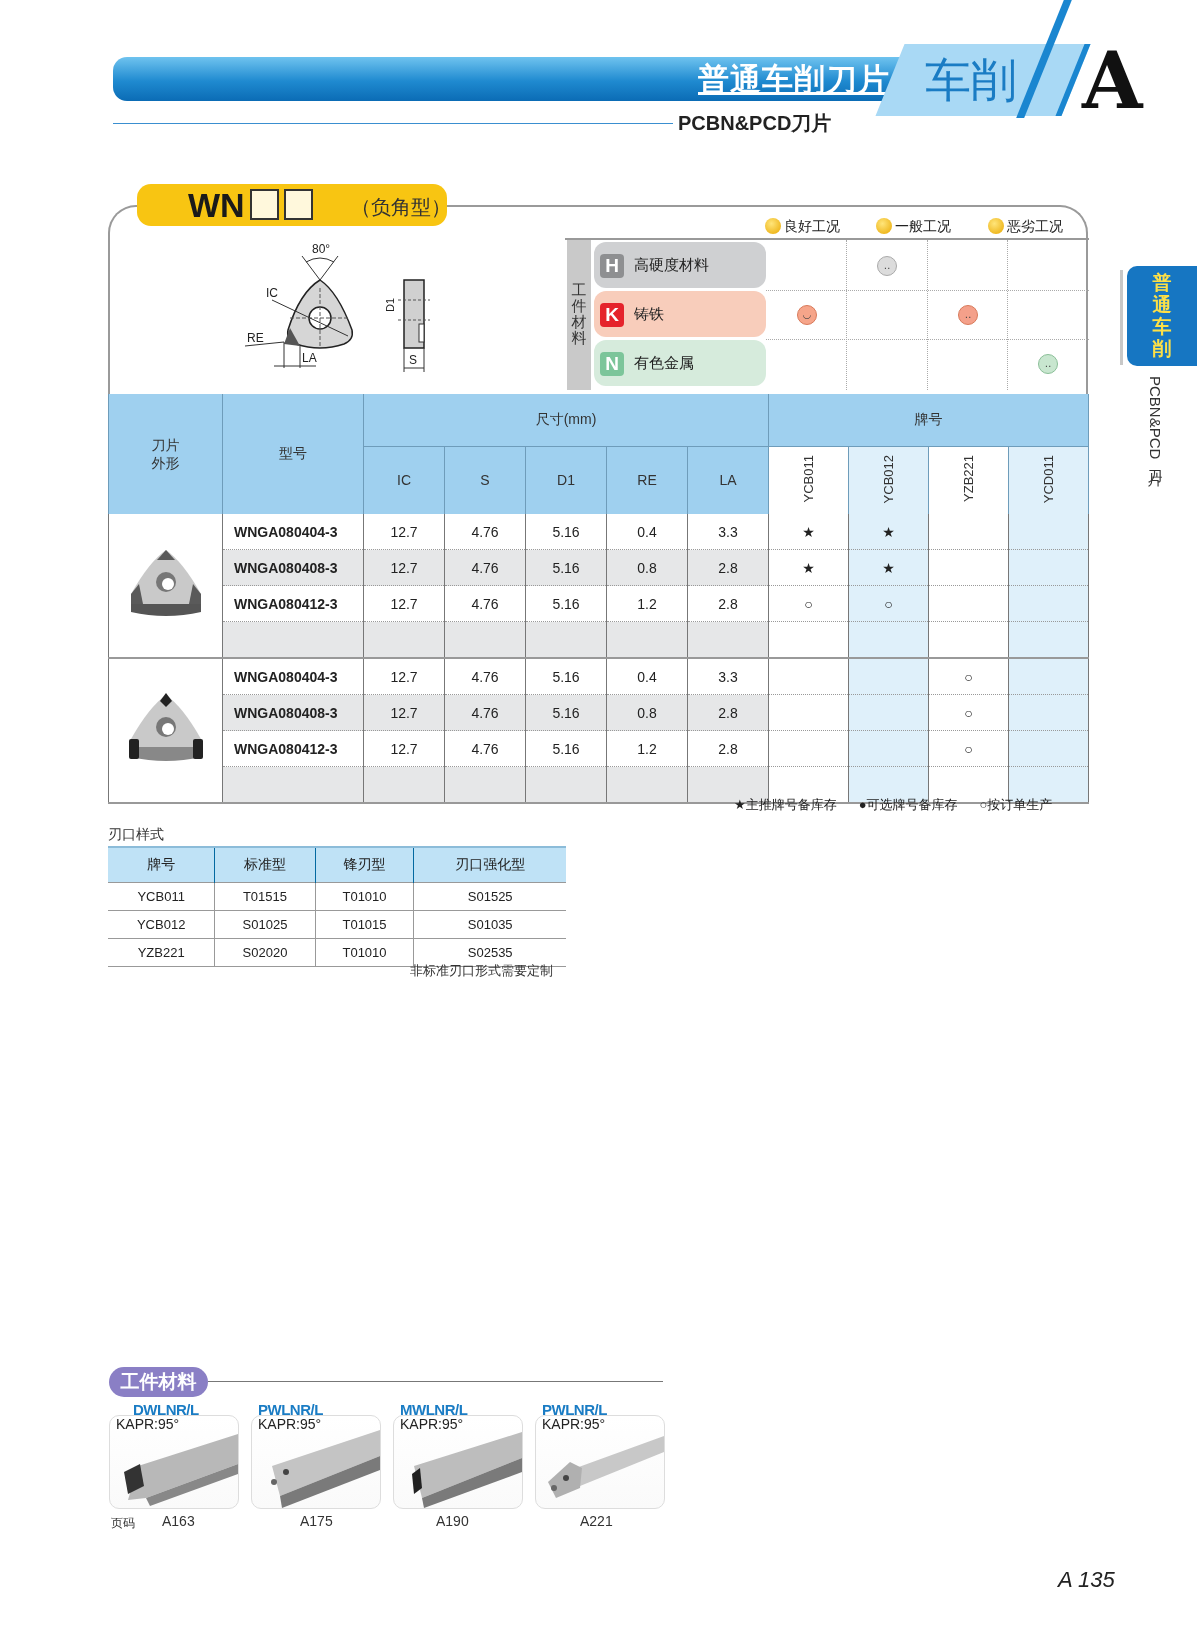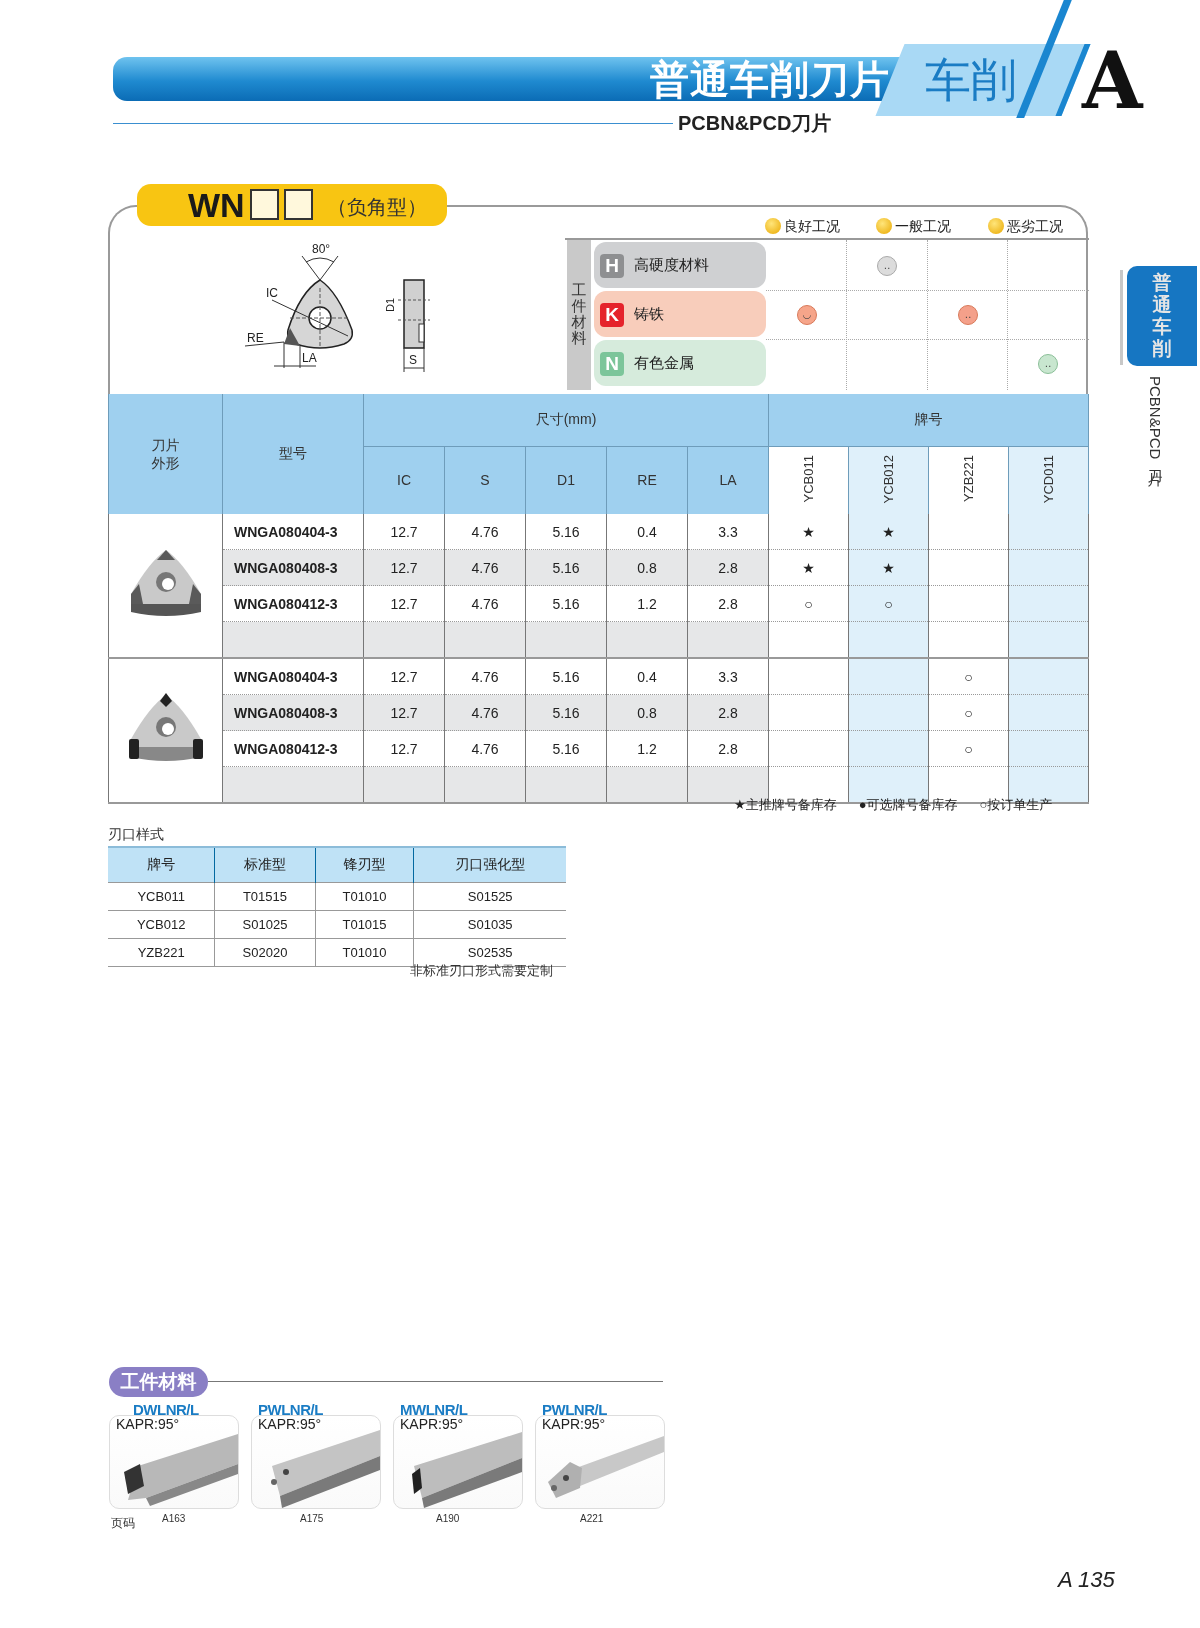--- a/index.html
+++ b/index.html
@@ -1,38 +1,38 @@
 <!DOCTYPE html>
 <html><head>
 <meta charset="utf-8">
 <style>
   html,body{margin:0;padding:0;background:#fff;}
   body{width:1200px;height:1628px;position:relative;overflow:hidden;font-family:"Liberation Sans","DejaVu Sans",sans-serif;color:#222;}
   .abs{position:absolute;}
   
   .hdr-bar{left:113px;top:57px;width:820px;height:44px;border-radius:14px 0 0 14px;background:linear-gradient(180deg,#6fc3ef 0%,#1f8ad0 55%,#0b6cb5 100%);}
-  .hdr-title{left:620px;top:58px;width:270px;height:44px;color:#fff;font-size:39px;font-weight:bold;line-height:44px;text-align:right;letter-spacing:1px;}
+  .hdr-title{left:620px;top:58px;width:270px;height:44px;color:#fff;font-size:31px;font-weight:bold;line-height:44px;text-align:right;letter-spacing:1px;text-decoration:underline;}
   .hdr-slant{left:890px;top:44px;width:180px;height:72px;background:#a9d9f5;transform:skewX(-22deg);border-right:6px solid #1a86d0;}
   .hdr-cat{left:925px;top:48px;width:120px;height:64px;color:#1a7cc4;font-size:46px;line-height:64px;}
   .hdr-line{left:113px;top:123px;width:560px;height:1px;background:#3a8fd0;}
   .hdr-sub{left:678px;top:110px;width:200px;height:28px;font-size:20px;font-weight:bold;color:#222;}
   .hdr-A{left:1082px;top:42px;font-family:"DejaVu Serif","Liberation Serif",serif;font-size:78px;font-weight:bold;color:#111;line-height:78px;}
   .hdr-stroke{left:1040px;top:0;width:8px;height:118px;background:#1a86d0;transform:skewX(-22deg);}
 
   
-  .side-tab{left:1127px;top:266px;width:70px;height:100px;background:#1676c2;border-radius:10px 0 0 10px;color:#e5e5e5;font-size:19px;font-weight:bold;text-align:center;line-height:22px;padding-top:6px;box-sizing:border-box;}
+  .side-tab{left:1127px;top:266px;width:70px;height:100px;background:#1676c2;border-radius:10px 0 0 10px;color:#fde047;font-size:19px;font-weight:bold;text-align:center;line-height:22px;padding-top:6px;box-sizing:border-box;}
   .side-line{left:1120px;top:270px;width:3px;height:95px;background:#c8c8c8;}
   .side-sub{left:1140px;top:376px;width:24px;font-size:15px;writing-mode:vertical-rl;color:#333;}
 
   
   .frame{left:108px;top:205px;width:980px;height:590px;border:2px solid #9a9a9a;border-bottom:none;border-radius:28px 28px 0 0;box-sizing:border-box;}
   .title-pill{left:137px;top:184px;width:310px;height:42px;background:#f8c512;border-radius:14px;}
   .title-wn{left:188px;top:184px;font-size:34px;font-weight:900;line-height:42px;color:#1a1a1a;}
   .title-box{display:inline-block;width:25px;height:27px;border:2px solid #333;margin-left:5px;vertical-align:-3px;background:#fff8dc;}
-  .title-neg{left:327px;top:186px;font-size:20px;line-height:42px;color:#333;}
+  .title-neg{left:351px;top:186px;font-size:20px;line-height:42px;color:#333;}
 
   
   .cond-legend{top:218px;font-size:14px;color:#222;}
   .smile{display:inline-block;width:16px;height:16px;border-radius:50%;background:radial-gradient(circle at 40% 35%,#ffe57a,#e9a800);vertical-align:-3px;margin-right:3px;position:relative;}
   .mat-side{left:567px;top:240px;width:24px;height:150px;background:#c9c9c9;}
   .mat-side-txt{left:569px;top:282px;width:20px;font-size:15px;line-height:16px;text-align:center;color:#333;}
   .mat-row{left:594px;width:172px;height:46px;border-radius:12px;font-size:15px;line-height:46px;}
   .mat-badge{display:inline-block;width:24px;height:24px;border-radius:4px;color:#fff;font-weight:900;text-align:center;line-height:24px;font-size:19px;margin:0 10px 0 6px;vertical-align:middle;}
   .mat-grid-v{width:1px;border-left:1px dotted #aaa;top:240px;height:150px;}
   .mat-grid-h{height:1px;border-top:1px dotted #aaa;left:766px;width:323px;}
@@ -64,21 +64,21 @@
   .edge td:first-child{border-left:none;}
   .edge tr:last-child td{border-bottom:1px solid #999;}
   .edge-note{left:410px;top:962px;font-size:13px;color:#333;}
 
   
   .tools-pill{left:109px;top:1367px;width:99px;height:30px;background:#8a7fc5;border-radius:15px;color:#fff;font-weight:bold;font-size:19px;line-height:30px;text-align:center;}
   .tools-line{left:208px;top:1381px;width:455px;height:1px;background:#777;}
   .tool-card{width:128px;height:92px;top:1415px;border:1px solid #ddd;border-radius:10px;background:linear-gradient(180deg,#fff 0%,#fafafa 100%);overflow:hidden;}
   .tool-name{font-size:15px;font-weight:900;color:#1a7cc4;letter-spacing:-0.5px;}
   .tool-kapr{font-size:14px;color:#222;}
-  .tool-page{top:1513px;font-size:10px;color:#333;}
+  .tool-page{top:1513px;font-size:14px;color:#333;}
   .page-lbl{left:111px;top:1515px;font-size:12px;color:#333;}
   .page-num{left:1058px;top:1567px;font-size:22px;font-style:italic;color:#222;}
 </style>
 </head>
 <body>
 
 <div class="abs hdr-bar"></div>
 <div class="abs hdr-title">普通车削刀片</div>
 <div class="abs hdr-slant"></div>
 <div class="abs hdr-cat">车削</div>

